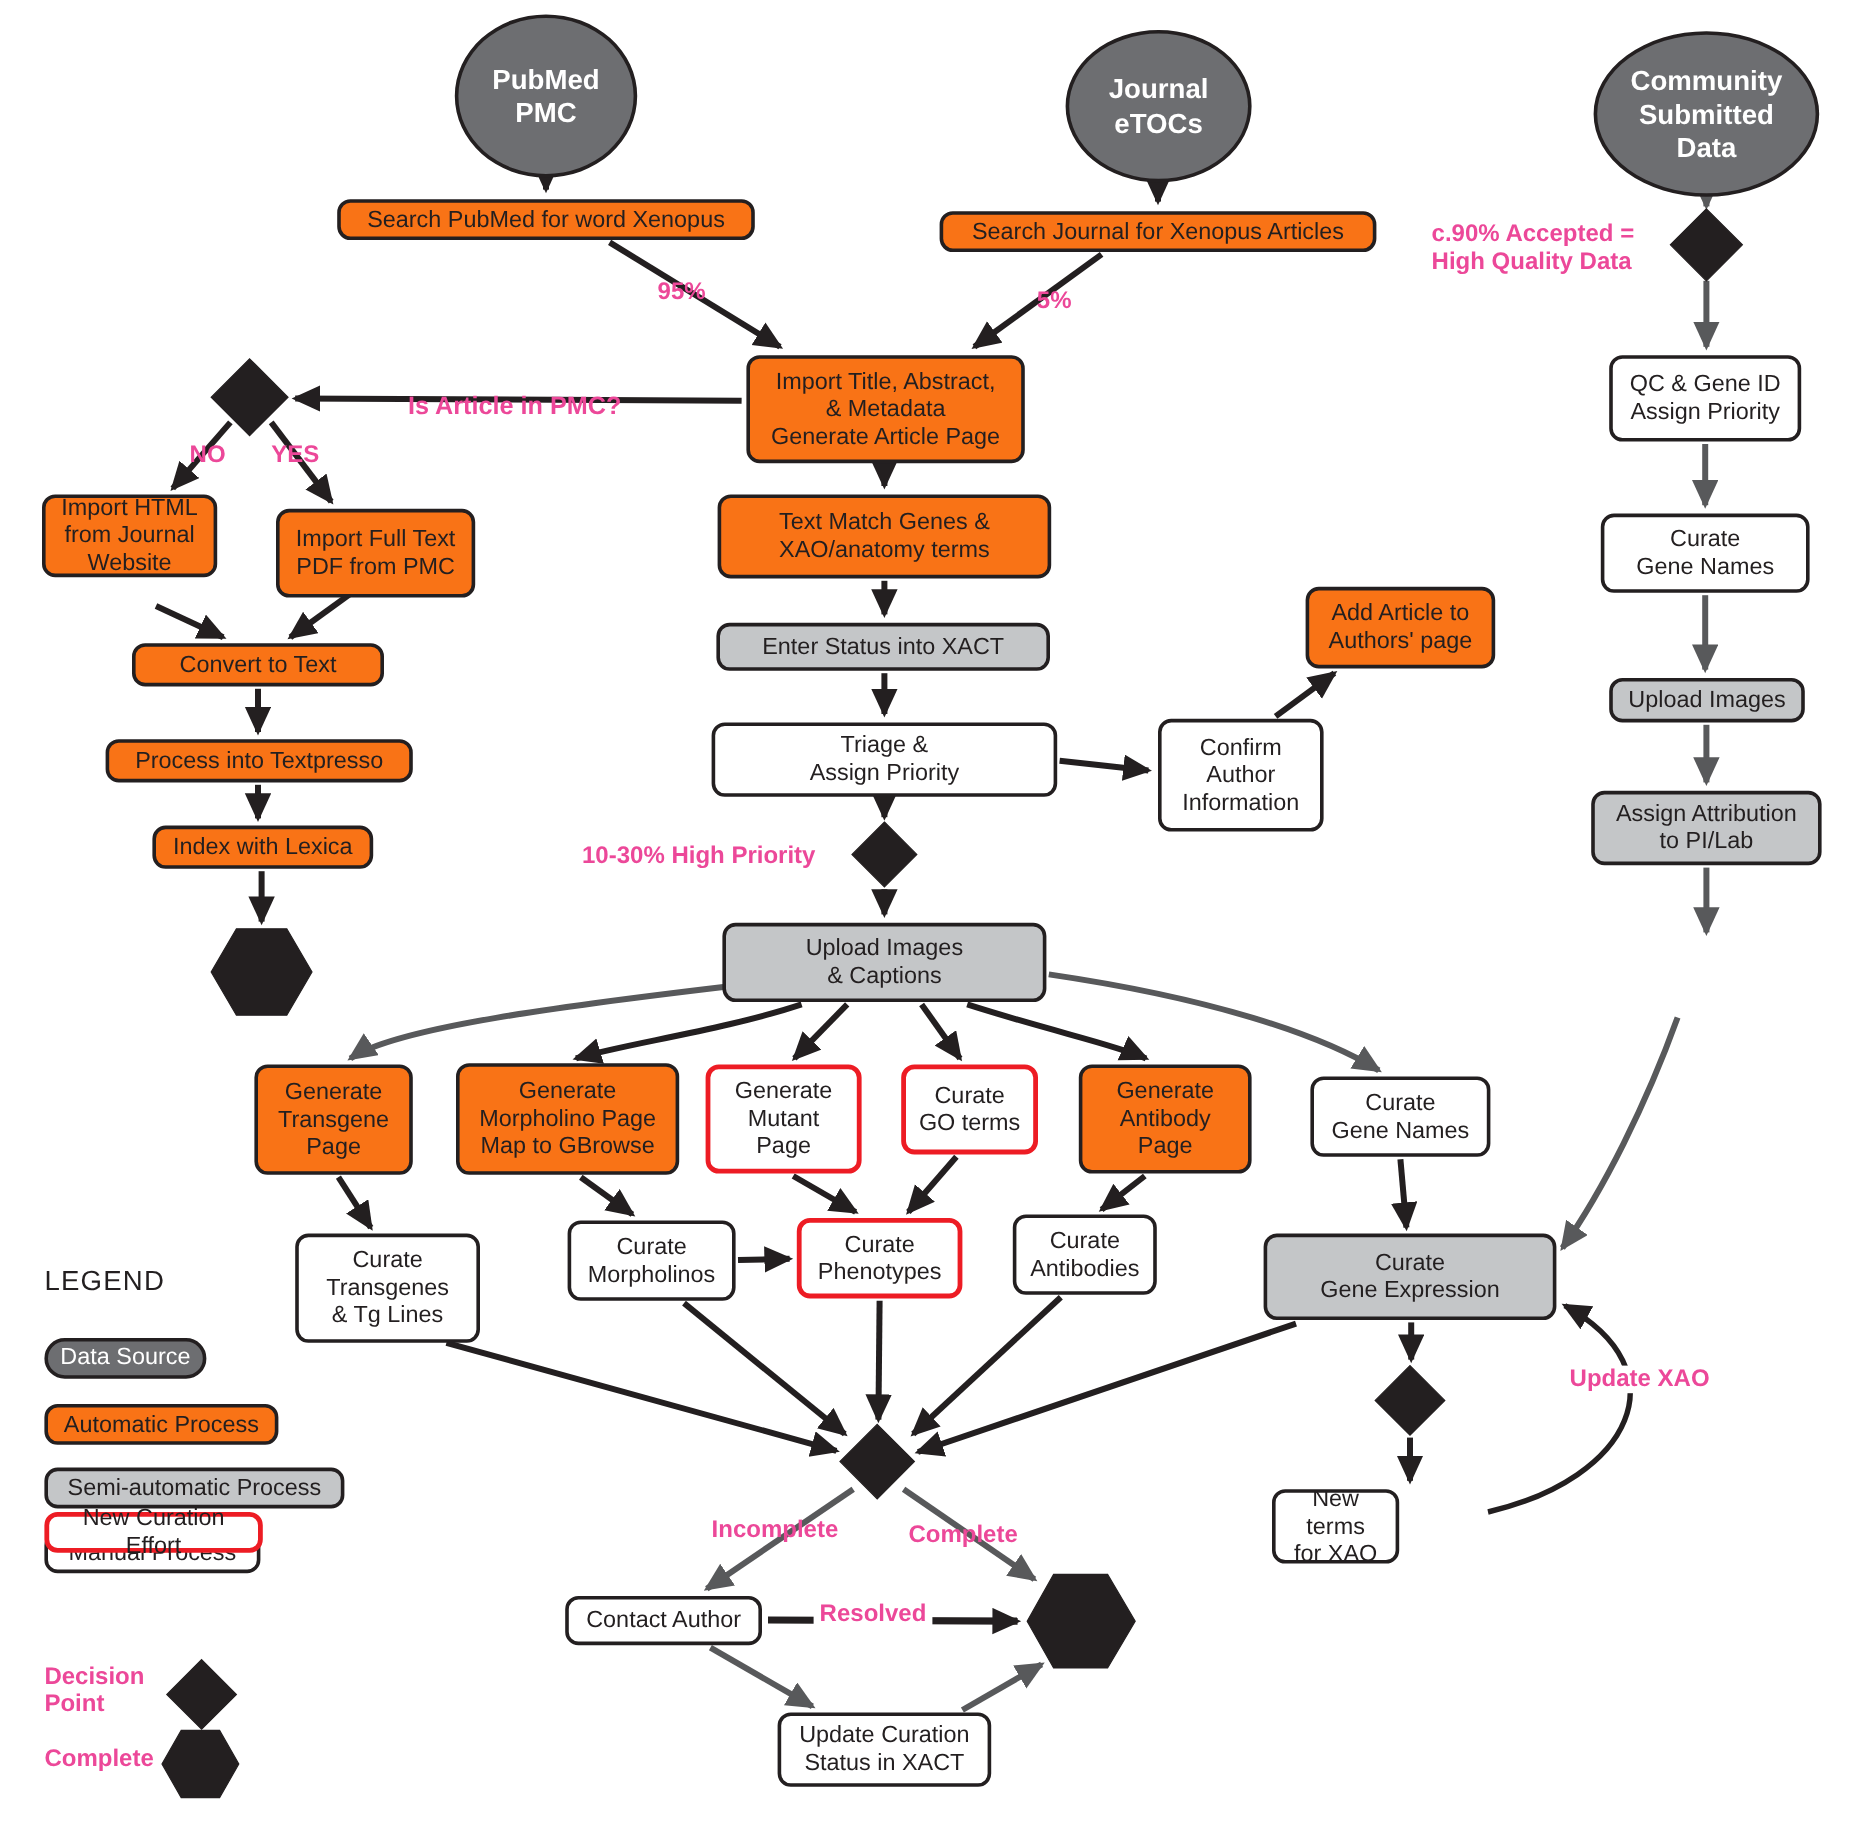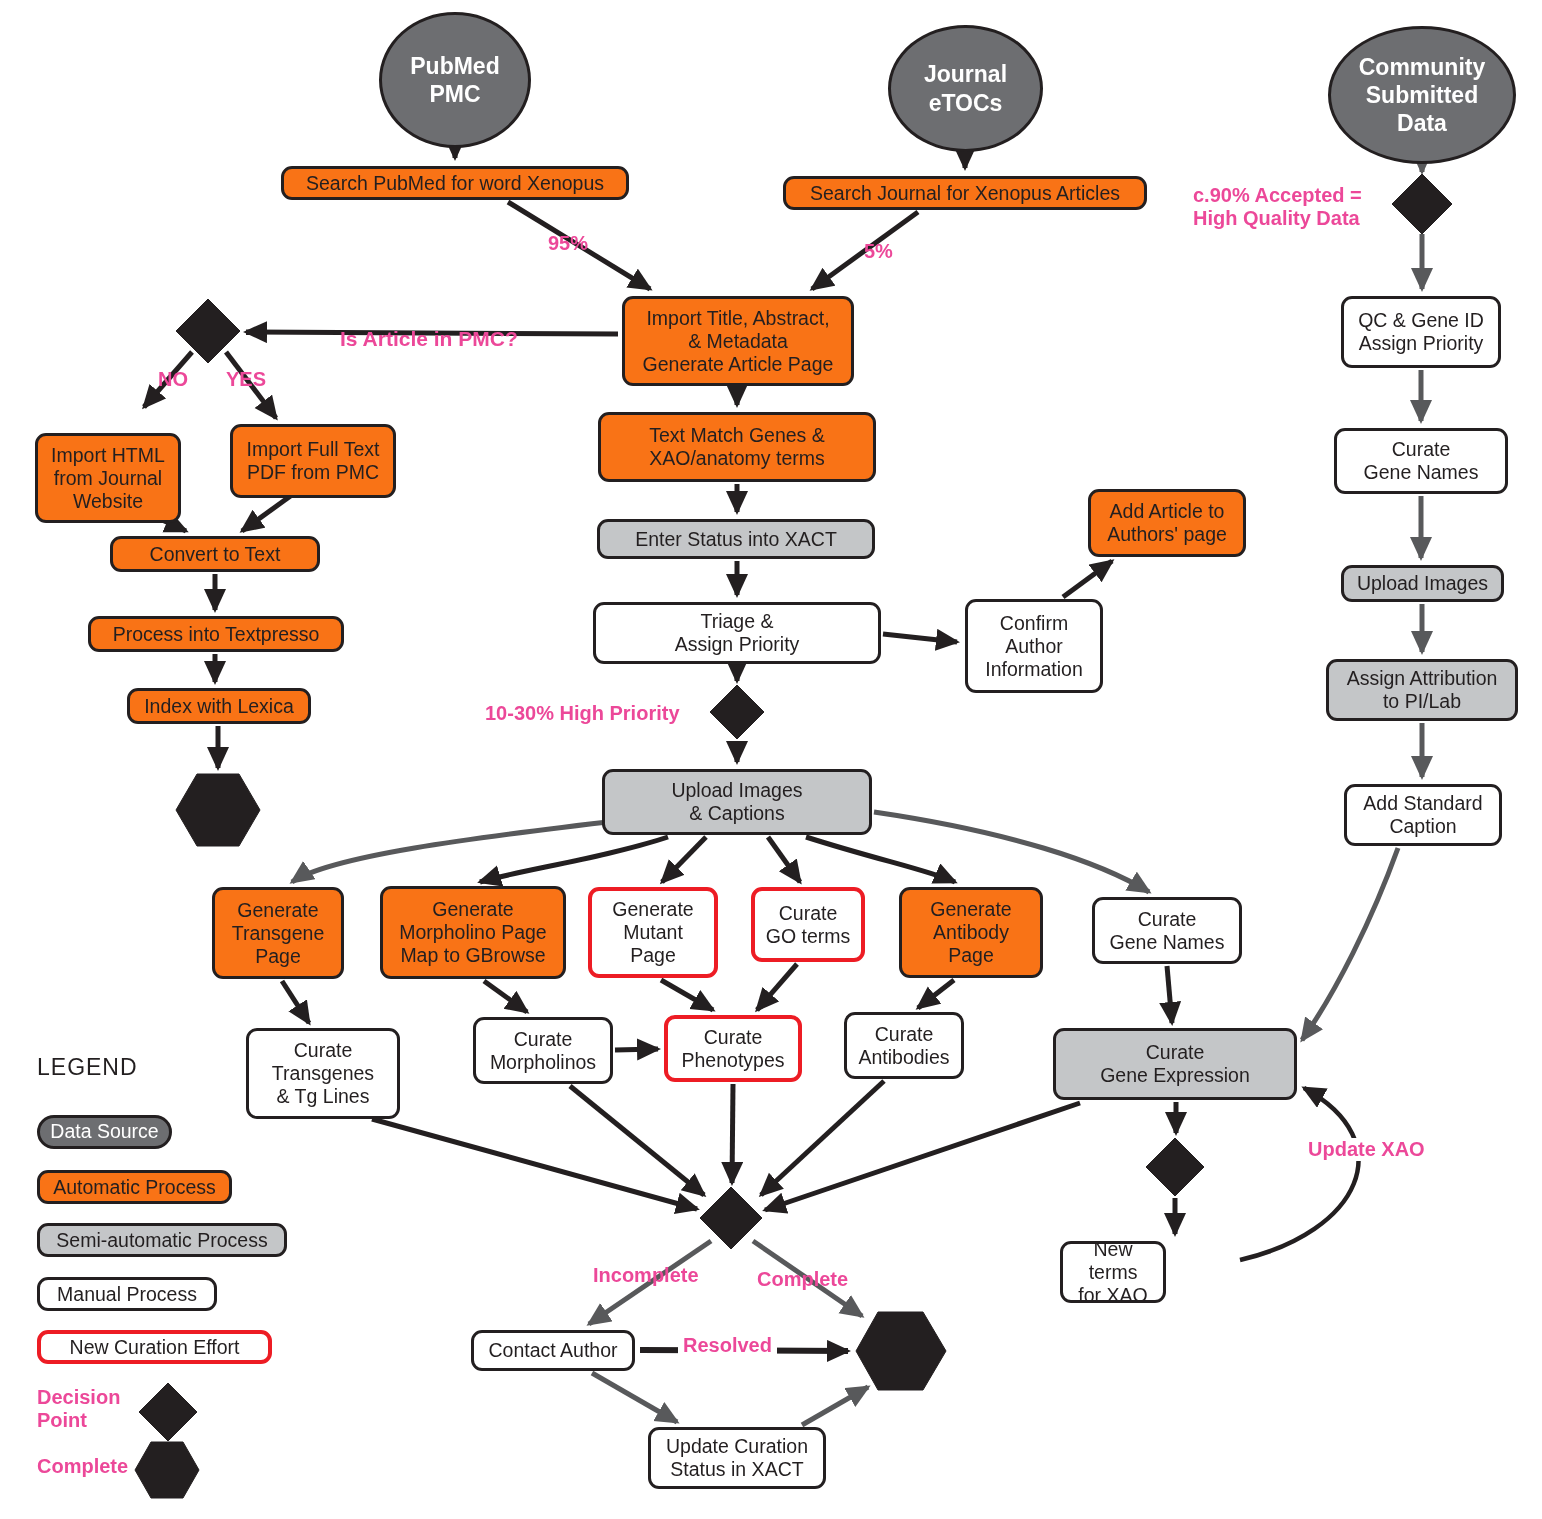--- a/index.html
+++ b/index.html
@@ -122,21 +122,21 @@
 Generate Article Page</div>
   <div class="node semi" style="left:597px;top:519px;width:278px;height:40px">Enter Status into XACT</div>
   <div class="node manual" style="left:593px;top:602px;width:288px;height:62px">Triage &amp;
 Assign Priority</div>
   <div class="node manual" style="left:965px;top:599px;width:138px;height:94px">Confirm
 Author
 Information</div>
   <div class="node auto" style="left:1088px;top:489px;width:158px;height:68px">Add Article to
 Authors' page</div>
 
-  <div class="node auto" style="left:35px;top:433px;width:146px;height:90px">Import HTML
+  <div class="node auto" style="left:35px;top:412px;width:146px;height:69px">Import HTML
 from Journal
 Website</div>
   <div class="node auto" style="left:230px;top:424px;width:166px;height:74px">Import Full Text
 PDF from PMC</div>
   <div class="node auto" style="left:110px;top:536px;width:210px;height:36px">Convert to Text</div>
   <div class="node auto" style="left:88px;top:616px;width:256px;height:36px">Process into Textpresso</div>
   <div class="node auto" style="left:127px;top:688px;width:184px;height:36px">Index with Lexica</div>
 
   <div class="node semi" style="left:602px;top:769px;width:270px;height:66px">Upload Images
 &amp; Captions</div>
@@ -168,22 +168,20 @@
   <div class="node semi" style="left:1053px;top:1028px;width:244px;height:72px">Curate
 Gene Expression</div>
 
   <div class="node manual" style="left:1341px;top:296px;width:160px;height:72px">QC &amp; Gene ID
 Assign Priority</div>
   <div class="node manual" style="left:1334px;top:428px;width:174px;height:66px">Curate
 Gene Names</div>
   <div class="node semi" style="left:1341px;top:565px;width:163px;height:37px">Upload Images</div>
   <div class="node semi" style="left:1326px;top:659px;width:192px;height:62px">Assign Attribution
 to PI/Lab</div>
-  <div class="node manual" style="left:1344px;top:784px;width:158px;height:62px">Add Standard
-Caption</div>
   <div class="node manual" style="left:1060px;top:1241px;width:106px;height:62px">New terms
 for XAO</div>
 
   <div class="node manual" style="left:471px;top:1330px;width:164px;height:41px">Contact Author</div>
   <div class="node manual" style="left:648px;top:1427px;width:178px;height:62px">Update Curation
 Status in XACT</div>
 
   <div class="elabel" style="left:548px;top:232px">95%</div>
   <div class="elabel" style="left:864px;top:240px">5%</div>
   <div class="elabel" style="left:340px;top:327px;font-size:21px">Is Article in PMC?</div>
@@ -195,18 +193,18 @@
   <div class="elabel bgw" style="left:1303px;top:1138px">Update XAO</div>
   <div class="elabel" style="left:593px;top:1264px">Incomplete</div>
   <div class="elabel" style="left:757px;top:1268px">Complete</div>
   <div class="elabel bgw" style="left:678px;top:1334px">Resolved</div>
 
   <div class="legend-title" style="left:37px;top:1054px;position:absolute">LEGEND</div>
   <div class="node src" style="left:37px;top:1115px;width:135px;height:34px;border-radius:17px;font-size:19.5px;font-weight:normal">Data Source</div>
   <div class="node auto" style="left:37px;top:1170px;width:195px;height:34px">Automatic Process</div>
   <div class="node semi" style="left:37px;top:1223px;width:250px;height:34px">Semi-automatic Process</div>
   <div class="node manual" style="left:37px;top:1277px;width:180px;height:34px">Manual Process</div>
-  <div class="node newc" style="left:37px;top:1330px;width:235px;height:34px">New Curation Effort</div>
+  <div class="node newc" style="left:37px;top:1260px;width:182px;height:34px">New Curation Effort</div>
   <div class="elabel" style="left:37px;top:1386px">Decision
 Point</div>
   <div class="elabel" style="left:37px;top:1455px">Complete</div>
 
 </div>
 
 </body></html>

